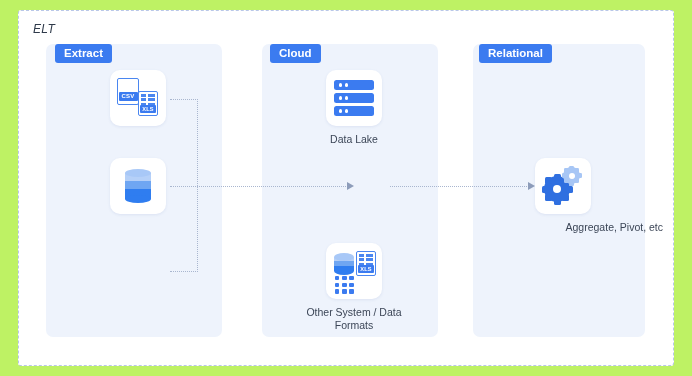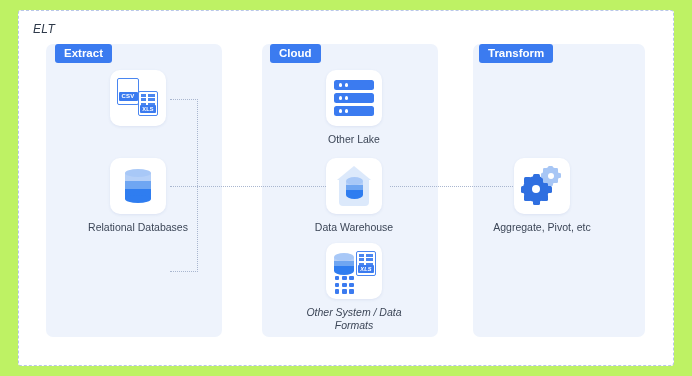--- a/index.html
+++ b/index.html
@@ -45,22 +45,22 @@
     margin-top:7px;font-size:10.5px;color:#3d4category;color:#3c4657;line-height:13px;
     white-space:pre-line;
   }
 
   
   #node-flat-files     {left:106px;top:70px;width:64px;}
   #node-relational     {left:106px;top:158px;width:64px;}
   #node-saas           {left:106px;top:243px;width:64px;}
   #node-data-lake      {left:322px;top:70px;width:64px;}
   #node-data-warehouse {left:322px;top:158px;width:64px;}
-  #node-other-system   {left:322px;top:243px;width:64px;font-style:italic;}
-  #node-aggregate      {left:510px;top:158px;width:64px;}
+  #node-other-system   {left:322px;top:243px;width:64px;}
+  #node-aggregate      {left:531px;top:158px;width:64px;text-align:right;}
   #node-flat-files .node-label,
   #node-relational .node-label,
   #node-saas .node-label,
   #node-data-lake .node-label,
   #node-data-warehouse .node-label,
   #node-other-system .node-label,
   #node-aggregate .node-label{width:200px;margin-left:-68px;}
 
   
   .dotted-h{
@@ -197,21 +197,21 @@
   <div id="outer-frame"></div>
 
   <div id="diagram-title">ELT</div>
 
   <div class="column-panel" id="panel-extract"></div>
   <div class="column-panel" id="panel-load"></div>
   <div class="column-panel" id="panel-transform"></div>
 
   <div class="column-header" id="header-extract">Extract</div>
   <div class="column-header" id="header-load">Cloud</div>
-  <div class="column-header" id="header-transform">Transform</div>
+  <div class="column-header" id="header-transform">Relational</div>
 
   <div class="dotted-h" id="conn-flat-h"></div>
   <div class="dotted-h" id="conn-saas-h"></div>
   <div class="dotted-v" id="conn-spine"></div>
   <div class="dotted-h" id="conn-mid-h"></div>
   <div class="arrow-head" id="arrow-to-load"></div>
   <div class="dotted-h" id="conn-load-trans"></div>
   <div class="arrow-head" id="arrow-to-transform"></div>
 
   <div class="node" id="node-flat-files">
@@ -228,56 +228,41 @@
   </div>
 
   <div class="node" id="node-relational">
     <div class="node-tile" id="icon-relational">
       <div class="cylinder">
         <div class="body"></div>
         <div class="bot"></div>
         <div class="top"></div>
       </div>
     </div>
-    <div class="node-label">Relational Databases</div>
   </div>
 
 
   <div class="node" id="node-data-lake">
     <div class="node-tile" id="icon-data-lake">
       <div class="server-bar" id="sb1">
           <span class="d1"></span>
           <span class="d2"></span>
         </div>
       <div class="server-bar" id="sb2">
           <span class="d1"></span>
           <span class="d2"></span>
         </div>
       <div class="server-bar" id="sb3">
           <span class="d1"></span>
           <span class="d2"></span>
         </div>
     </div>
-    <div class="node-label">Other Lake</div>
-  </div>
-
-  <div class="node" id="node-data-warehouse">
-    <div class="node-tile" id="icon-data-warehouse">
-      <div class="house">
-        <div class="roof"></div>
-        <div class="walls"></div>
-      </div>
-      <div class="cylinder">
-        <div class="body"></div>
-        <div class="bot"></div>
-        <div class="top"></div>
-      </div>
-    </div>
-    <div class="node-label">Data Warehouse</div>
-  </div>
+    <div class="node-label">Data Lake</div>
+  </div>
+
 
   <div class="node" id="node-other-system">
     <div class="node-tile" id="icon-other-system">
       <div class="cylinder">
         <div class="body"></div>
         <div class="bot"></div>
         <div class="top"></div>
       </div>
       <div class="xls-card">
         <div class="grid"></div>

